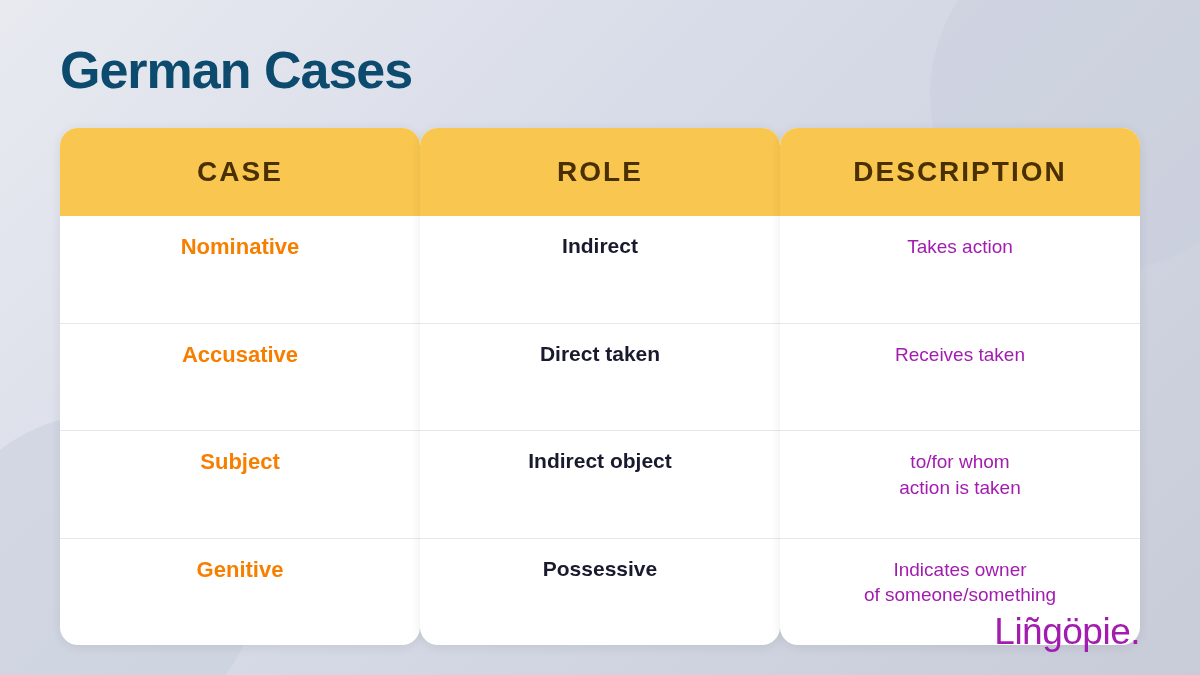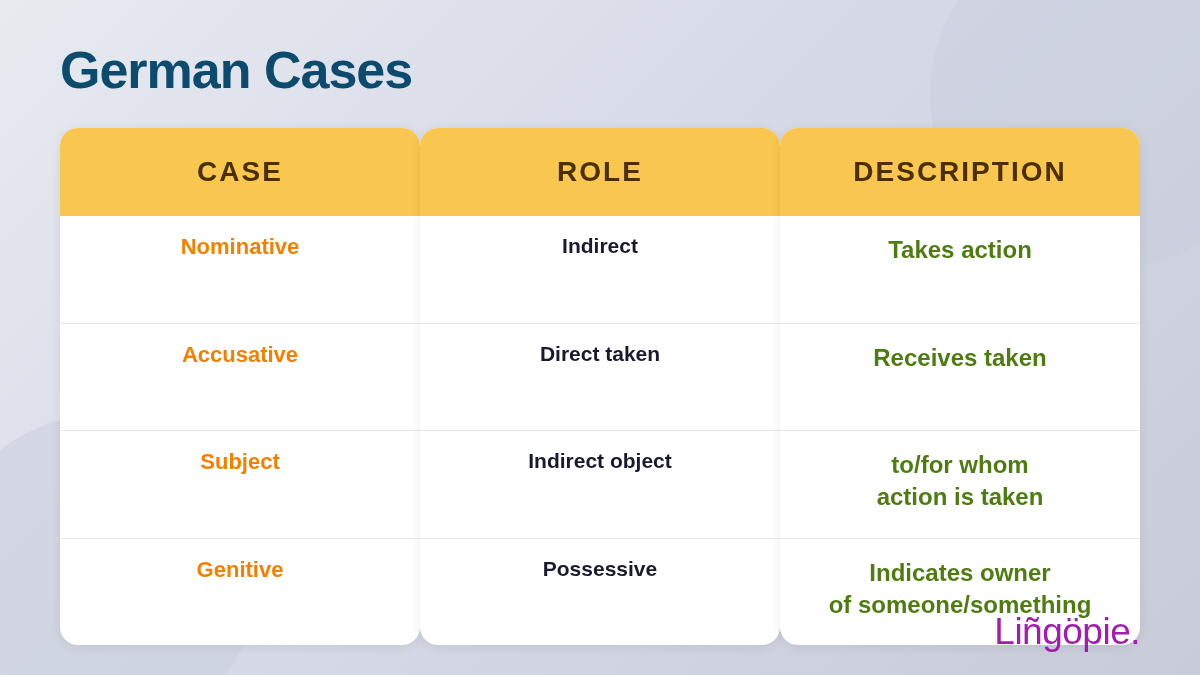--- a/index.html
+++ b/index.html
@@ -104,23 +104,23 @@
       color: #f77f00;
     }
 
     .role-label {
       font-size: 21px;
       font-weight: 700;
       color: #1a1a2e;
     }
 
     .desc-label {
-      font-size: 24px;
-      font-weight: 700;
-      color: #4d7c0f;
+      font-size: 19px;
+      font-weight: 400;
+      color: #a21caf;
       line-height: 1.35;
     }
 
     .logo-area {
       position: absolute;
       bottom: 22px;
       right: 60px;
       z-index: 1;
     }
 

